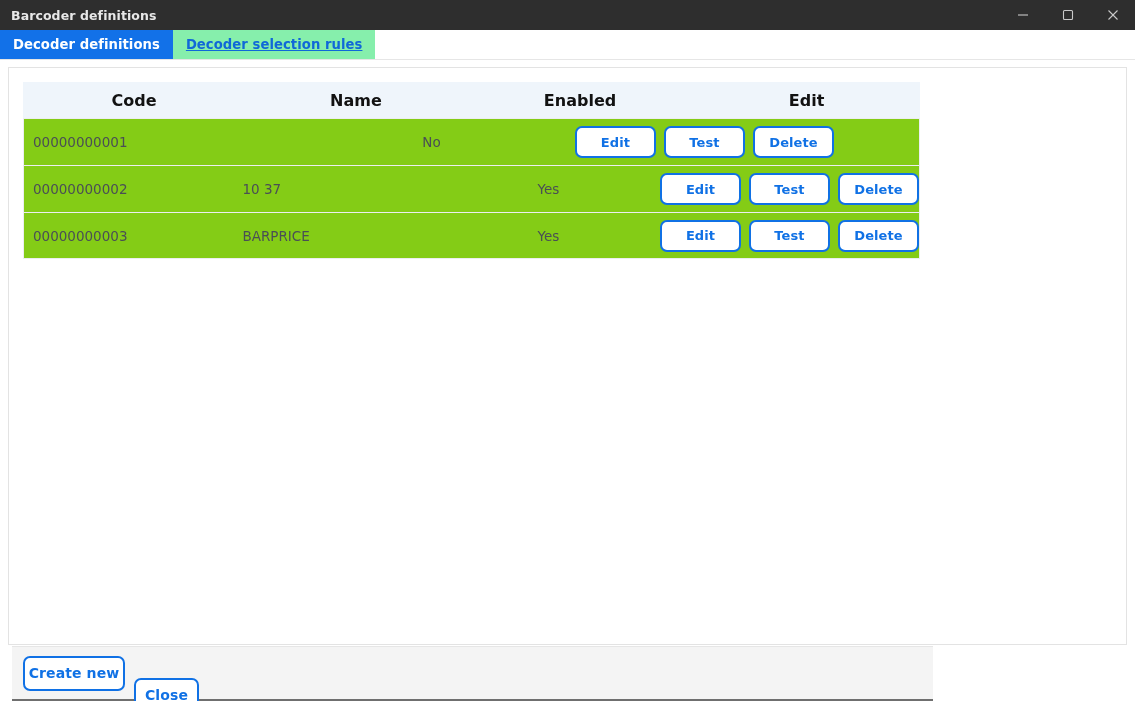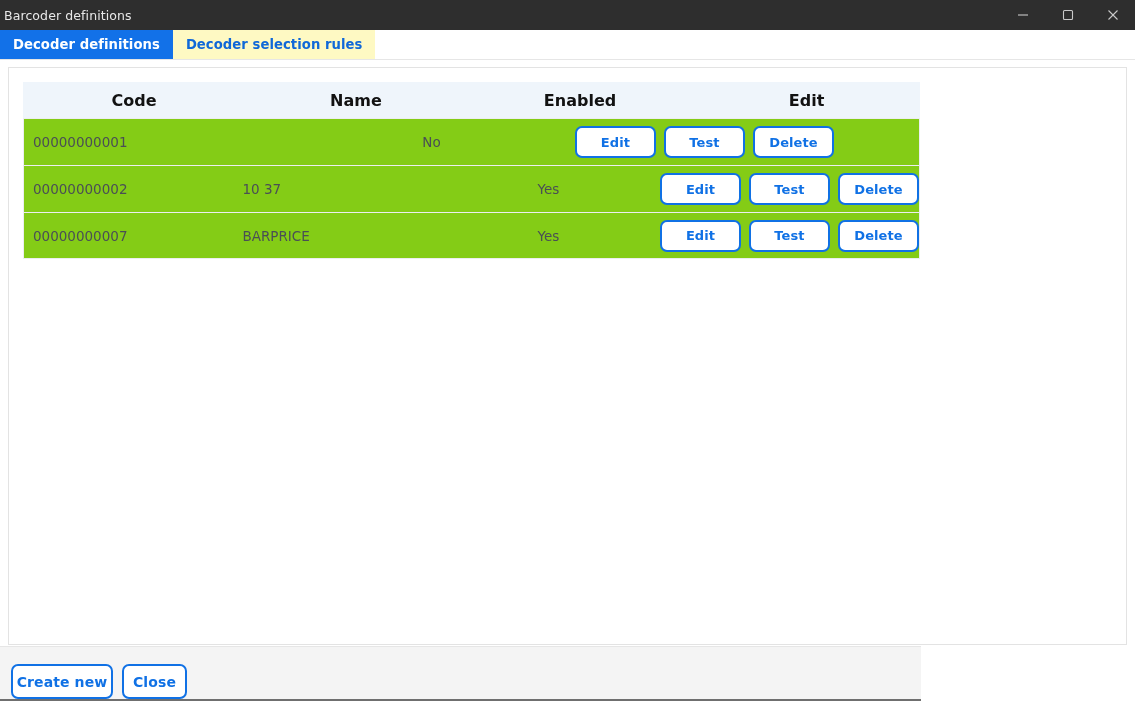--- a/index.html
+++ b/index.html
@@ -16,23 +16,24 @@
     height: 30px;
     background: #2e2e2e;
     display: flex;
     align-items: center;
     justify-content: space-between;
     user-select: none;
   }
   .titlebar-title {
     color: #e8e8e8;
     font-size: 12.5px;
-    padding-left: 4px;
+    padding-left: 11px;
     letter-spacing: .1px;
     white-space: nowrap;
+    font-weight: bold;
   }
   .window-controls { display: flex; height: 30px; }
   .wc {
     width: 45px; height: 30px;
     display: flex; align-items: center; justify-content: center;
   }
   .wc svg { display: block; }
   .wc-line { stroke: #c9c9c9; stroke-width: 1.1; fill: none; }
 
   
@@ -45,21 +46,21 @@
   }
   .tab {
     display: flex; align-items: center;
     padding: 12px 13px;
     font-size: 13.2px;
     font-weight: bold;
     white-space: nowrap;
     letter-spacing: .05px;
   }
   .tab-active { background: #1271e8; color: #ffffff; }
-  .tab-inactive { background: #fef9c3; color: #1068d8; }
+  .tab-inactive { background: #86efac; color: #1068d8; text-decoration: underline; }
 
   
   .panel {
     position: absolute;
     left: 8px; top: 67px;
     width: 1119px; height: 578px;
     background: #ffffff;
     border: 1px solid #e3e3e3;
   }
 
@@ -128,27 +129,27 @@
     padding: 0;
     display: inline-flex;
     align-items: center;
     justify-content: center;
   }
   .btn-row { width: 81px; height: 32px; }
 
   
   .footer {
     position: absolute;
-    left: 0; top: 646px;
+    left: 12px; top: 646px;
     width: 921px; height: 55px;
     background: #f4f4f4;
     border-top: 1px solid #e6e6e6;
     border-bottom: 2px solid #6f6f6f;
     display: flex;
-    align-items: flex-end;
+    align-items: center;
     padding-left: 11px;
     gap: 9px;
   }
   .btn-create { width: 102px; height: 35px; font-size: 14px; }
   .btn-close  { width: 65px;  height: 35px; font-size: 14px; margin-top: 44px; }
 </style>
 </head>
 <body>
 
 <div class="titlebar">
@@ -207,21 +208,21 @@
       <div class="cell cell-name c-name">10 37</div>
       <div class="cell cell-enab c-enab">Yes</div>
       <div class="c-edit actions">
         <button class="btn btn-row">Edit</button>
         <button class="btn btn-row">Test</button>
         <button class="btn btn-row">Delete</button>
       </div>
     </div>
 
     <div class="row">
-      <div class="cell cell-code c-code">00000000007</div>
+      <div class="cell cell-code c-code">00000000003</div>
       <div class="cell cell-name c-name">BARPRICE</div>
       <div class="cell cell-enab c-enab">Yes</div>
       <div class="c-edit actions">
         <button class="btn btn-row">Edit</button>
         <button class="btn btn-row">Test</button>
         <button class="btn btn-row">Delete</button>
       </div>
     </div>
 
   </div>

